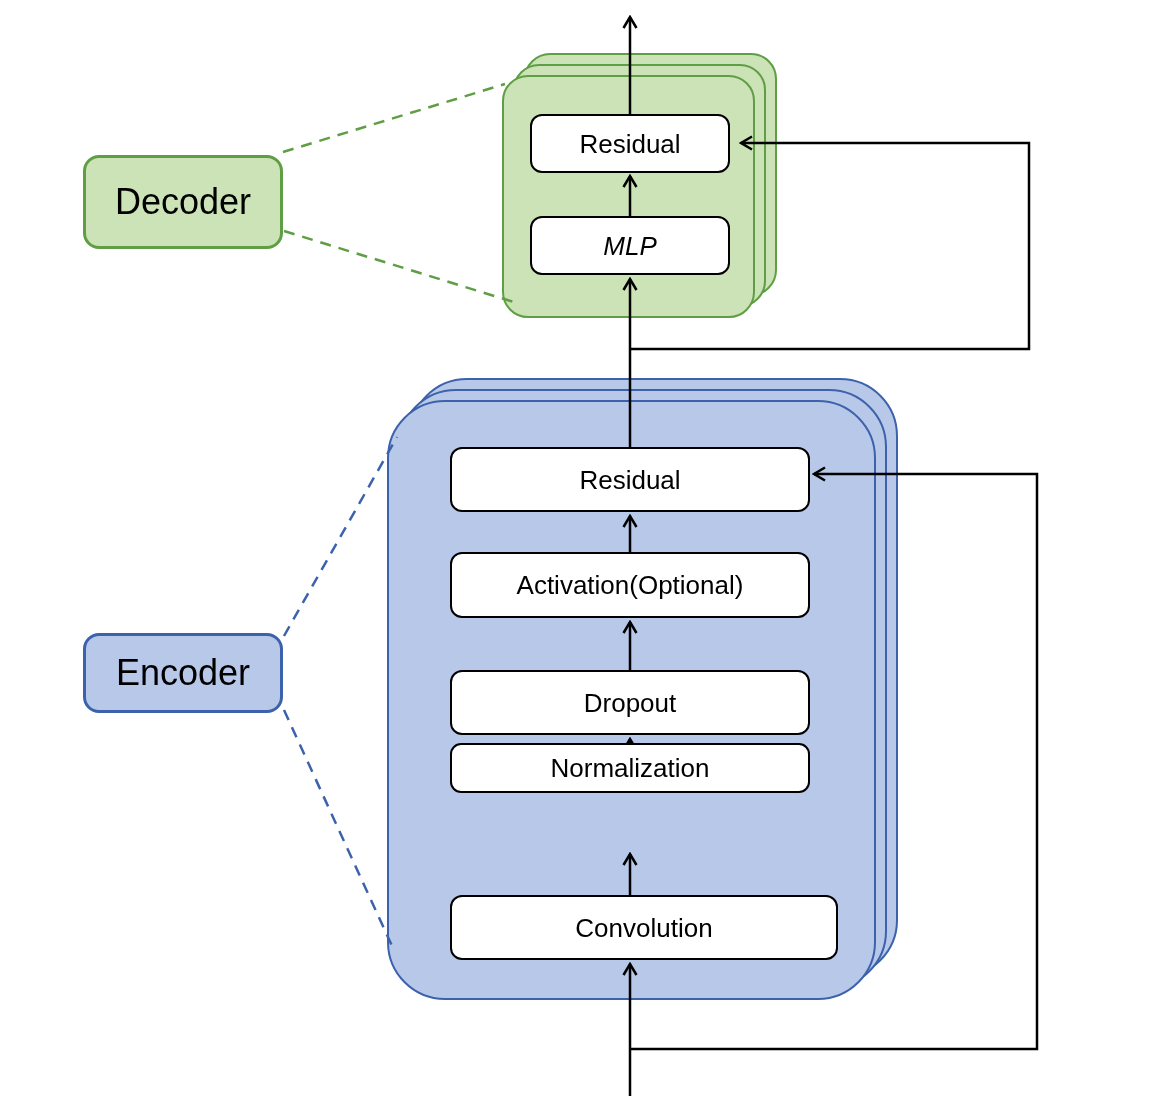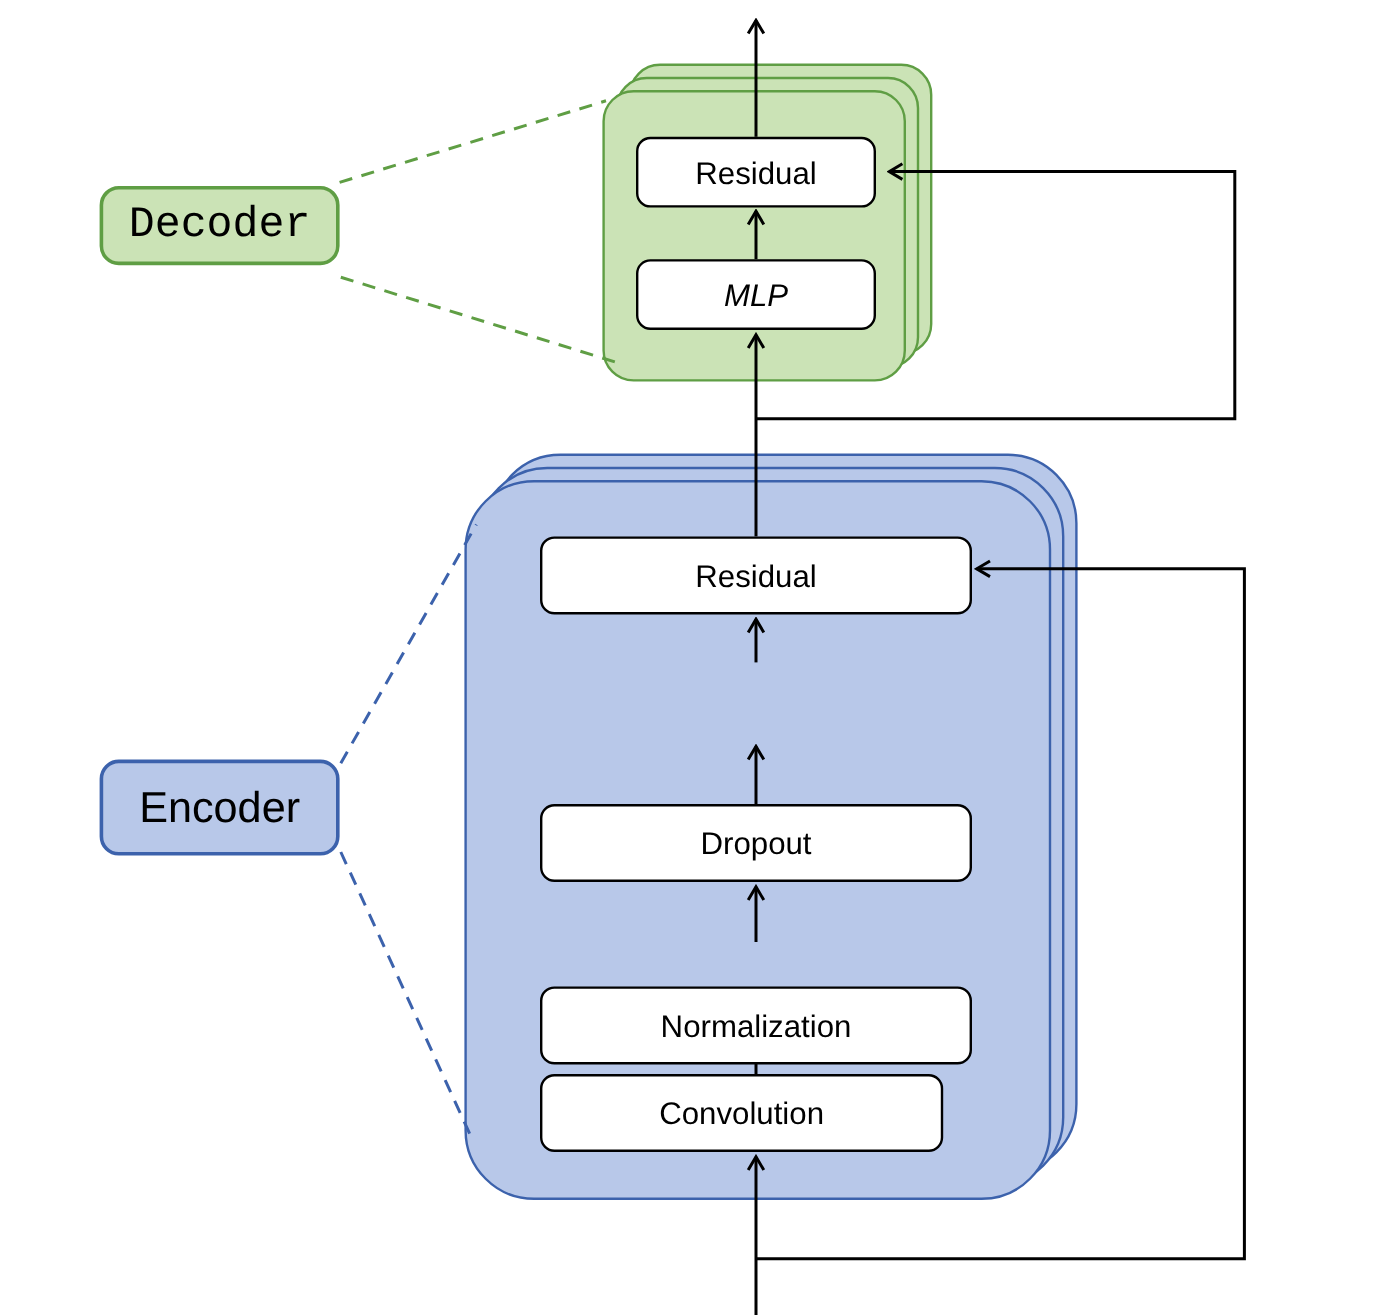--- a/index.html
+++ b/index.html
@@ -96,30 +96,33 @@
   <div class="block" style="left:530px;top:114px;width:200px;height:59px;">
     <span>Residual</span>
   </div>
   <div class="block" style="left:530px;top:216px;width:200px;height:59px;font-style:italic;">
     <span>MLP</span>
   </div>
 
   <div class="block" style="left:450px;top:447px;width:360px;height:65px;">
     <span>Residual</span>
   </div>
+  <div class="block" style="left:450px;top:552px;width:360px;height:66px;">
+    <span>Activation(Optional)</span>
+  </div>
   <div class="block" style="left:450px;top:670px;width:360px;height:65px;align-items:center;">
     <span>Dropout</span>
   </div>
-  <div class="block" style="left:450px;top:822px;width:360px;height:65px;">
+  <div class="block" style="left:450px;top:743px;width:360px;height:50px;border-radius:11px;">
     <span>Normalization</span>
   </div>
-  <div class="block" style="left:450px;top:895px;width:336px;height:65px;">
+  <div class="block" style="left:450px;top:895px;width:388px;height:65px;">
     <span>Convolution</span>
   </div>
 
-  <div class="tag green" style="left:83px;top:155px;width:200px;height:66px;font-family:Liberation Mono, monospace;">
+  <div class="tag green" style="left:83px;top:155px;width:200px;height:94px;">
     <span>Decoder</span>
   </div>
   <div class="tag blue" style="left:83px;top:633px;width:200px;height:80px;justify-content:center;">
     <span>Encoder</span>
   </div>
 
 </div>
 
 </body></html>

